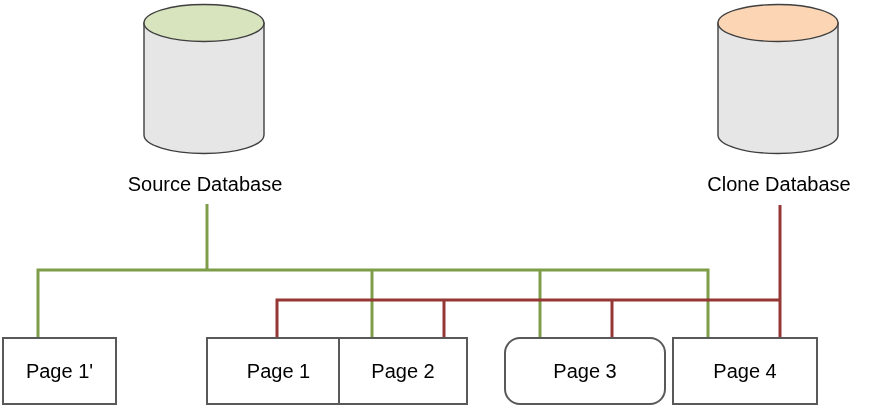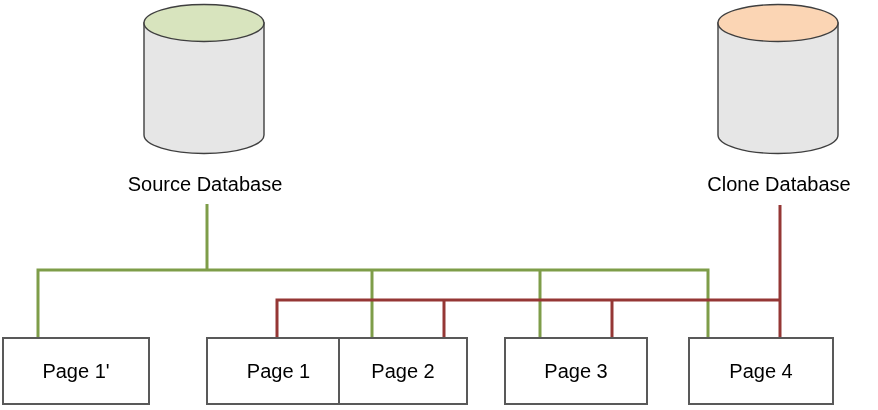--- a/index.html
+++ b/index.html
@@ -48,25 +48,25 @@
     height: 68px;
     box-sizing: border-box;
     border: 2px solid #595959;
     background: #ffffff;
     display: flex;
     align-items: center;
     justify-content: center;
     font-size: 20px;
     white-space: nowrap;
   }
-  .page-box-0 { left: 2px;   width: 148px; }
+  .page-box-0 { left: 2px;   width: 115px; }
   .page-box-1 { left: 170px; width: 145px; margin-left: 36px; }
   .page-box-2 { left: 338px; width: 130px; }
-  .page-box-3 { left: 504px; width: 144px; }
-  .page-box-4 { left: 688px; width: 146px; }
+  .page-box-3 { left: 504px; width: 162px; border-radius: 16px; }
+  .page-box-4 { left: 672px; width: 146px; }
 </style>
 </head>
 <body>
 
 <div class="canvas">
 
   <svg class="connectors" viewBox="0 0 878 410" xmlns="http://www.w3.org/2000/svg">
       <polyline points="207,204 207,271" fill="none" stroke="#7E9D49" stroke-width="3" stroke-linejoin="miter"></polyline>
       <polyline points="38,338 38,270 708,270 708,338" fill="none" stroke="#7E9D49" stroke-width="3" stroke-linejoin="miter"></polyline>
       <polyline points="372,270 372,338" fill="none" stroke="#7E9D49" stroke-width="3" stroke-linejoin="miter"></polyline>

